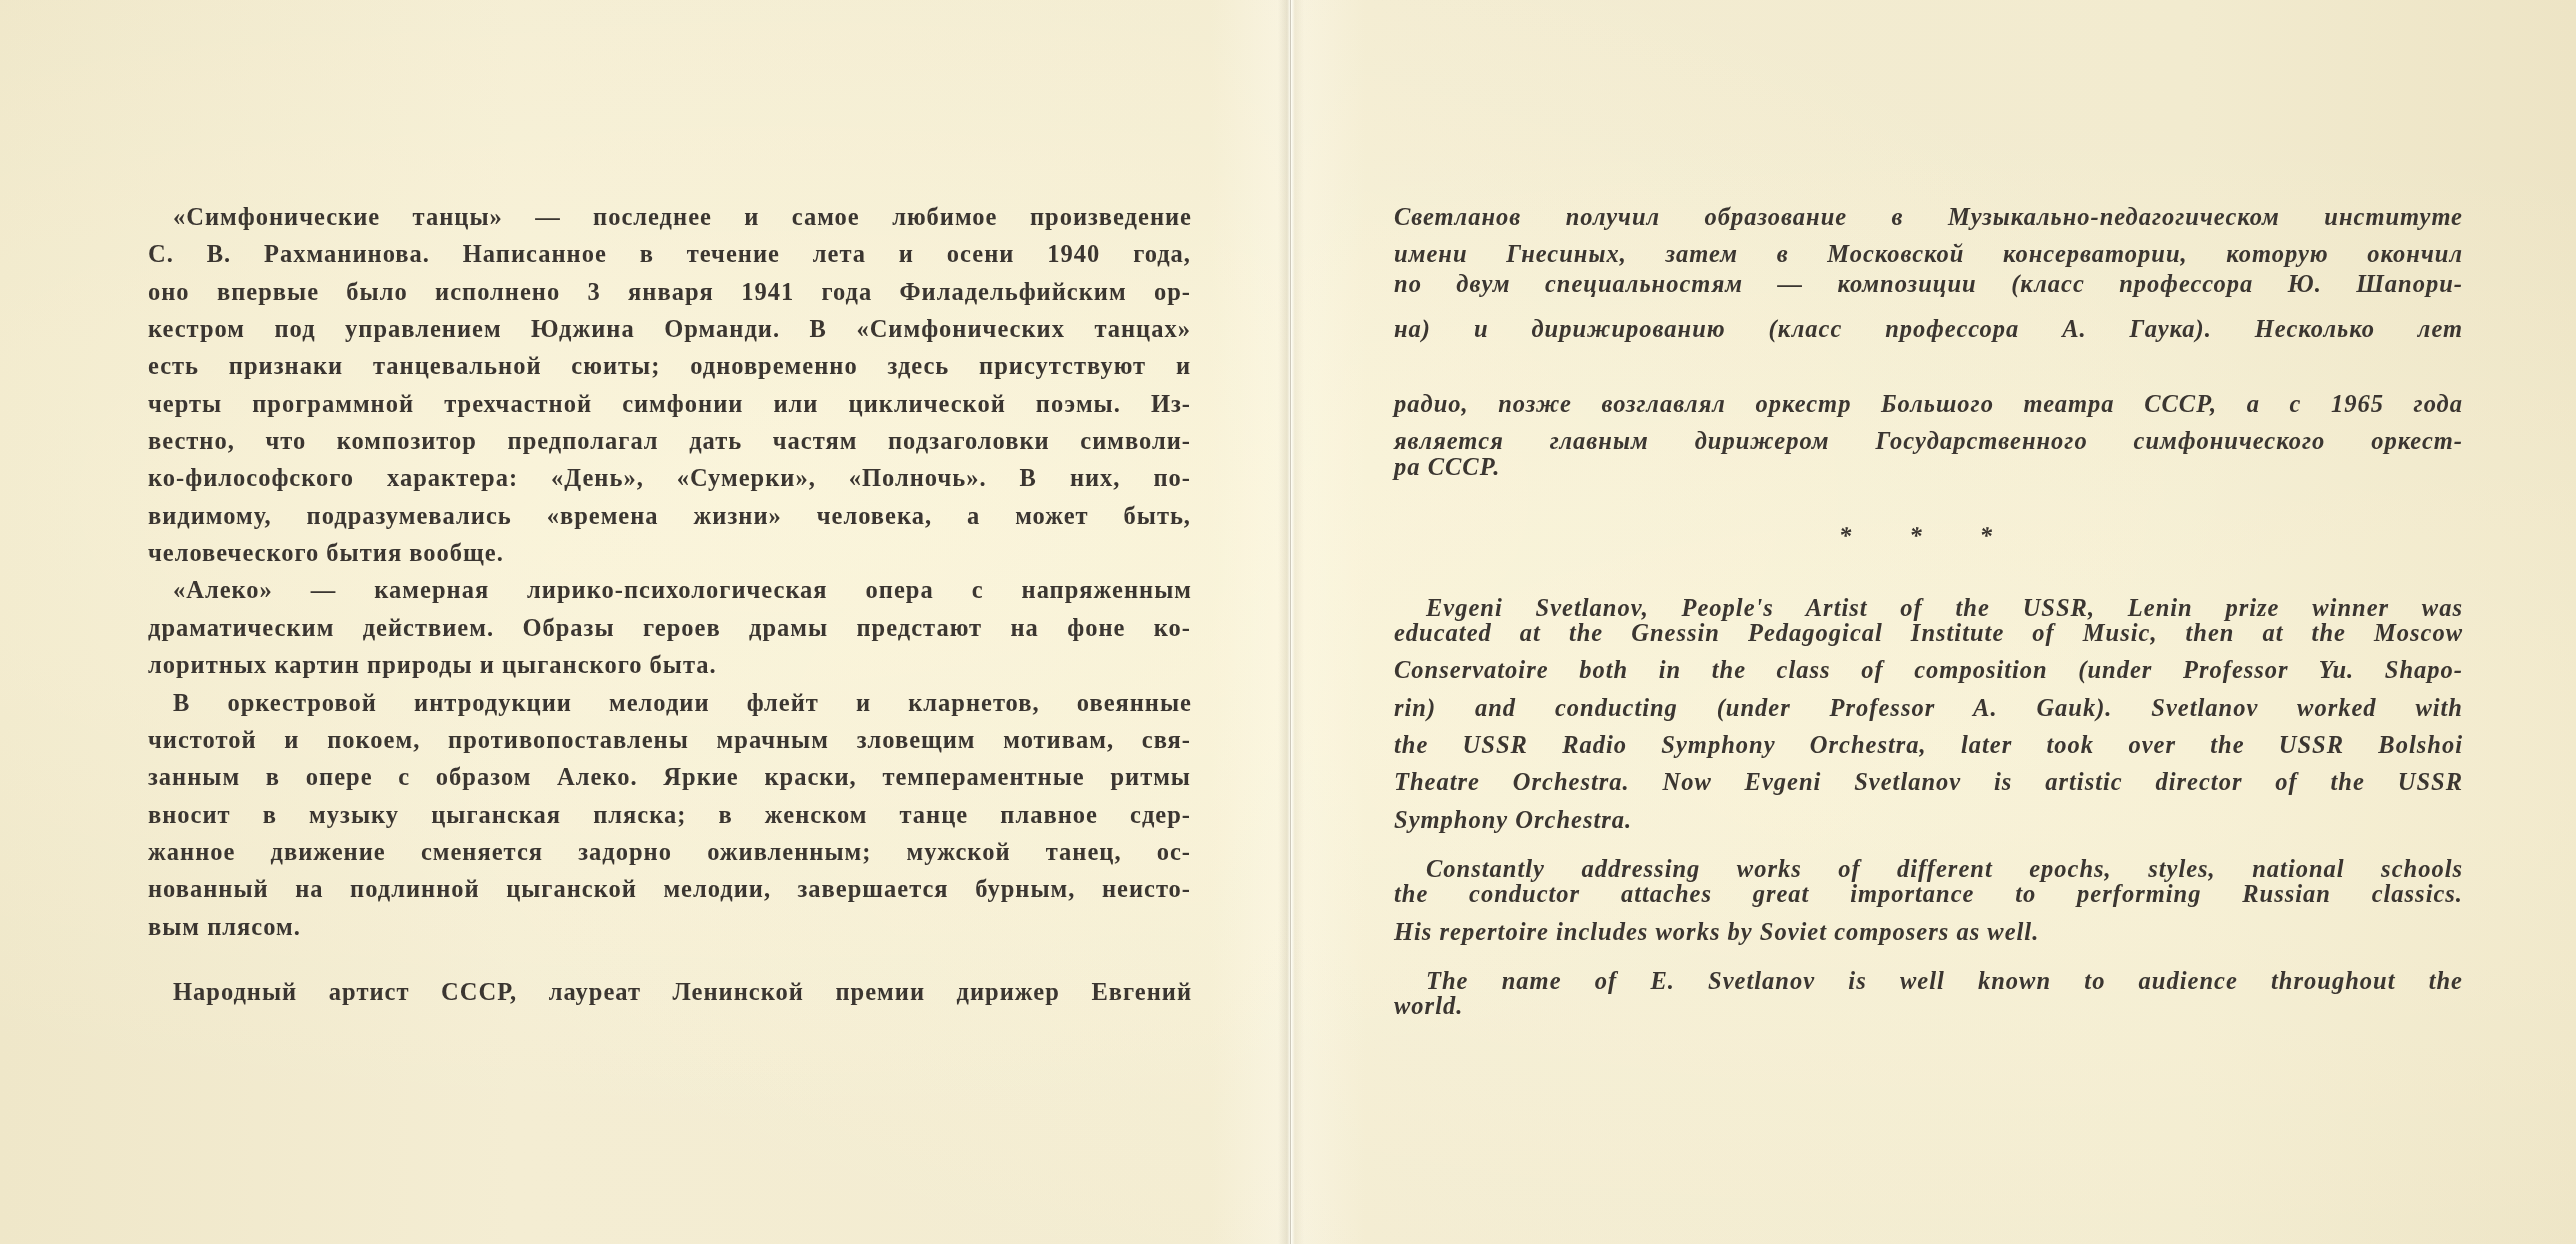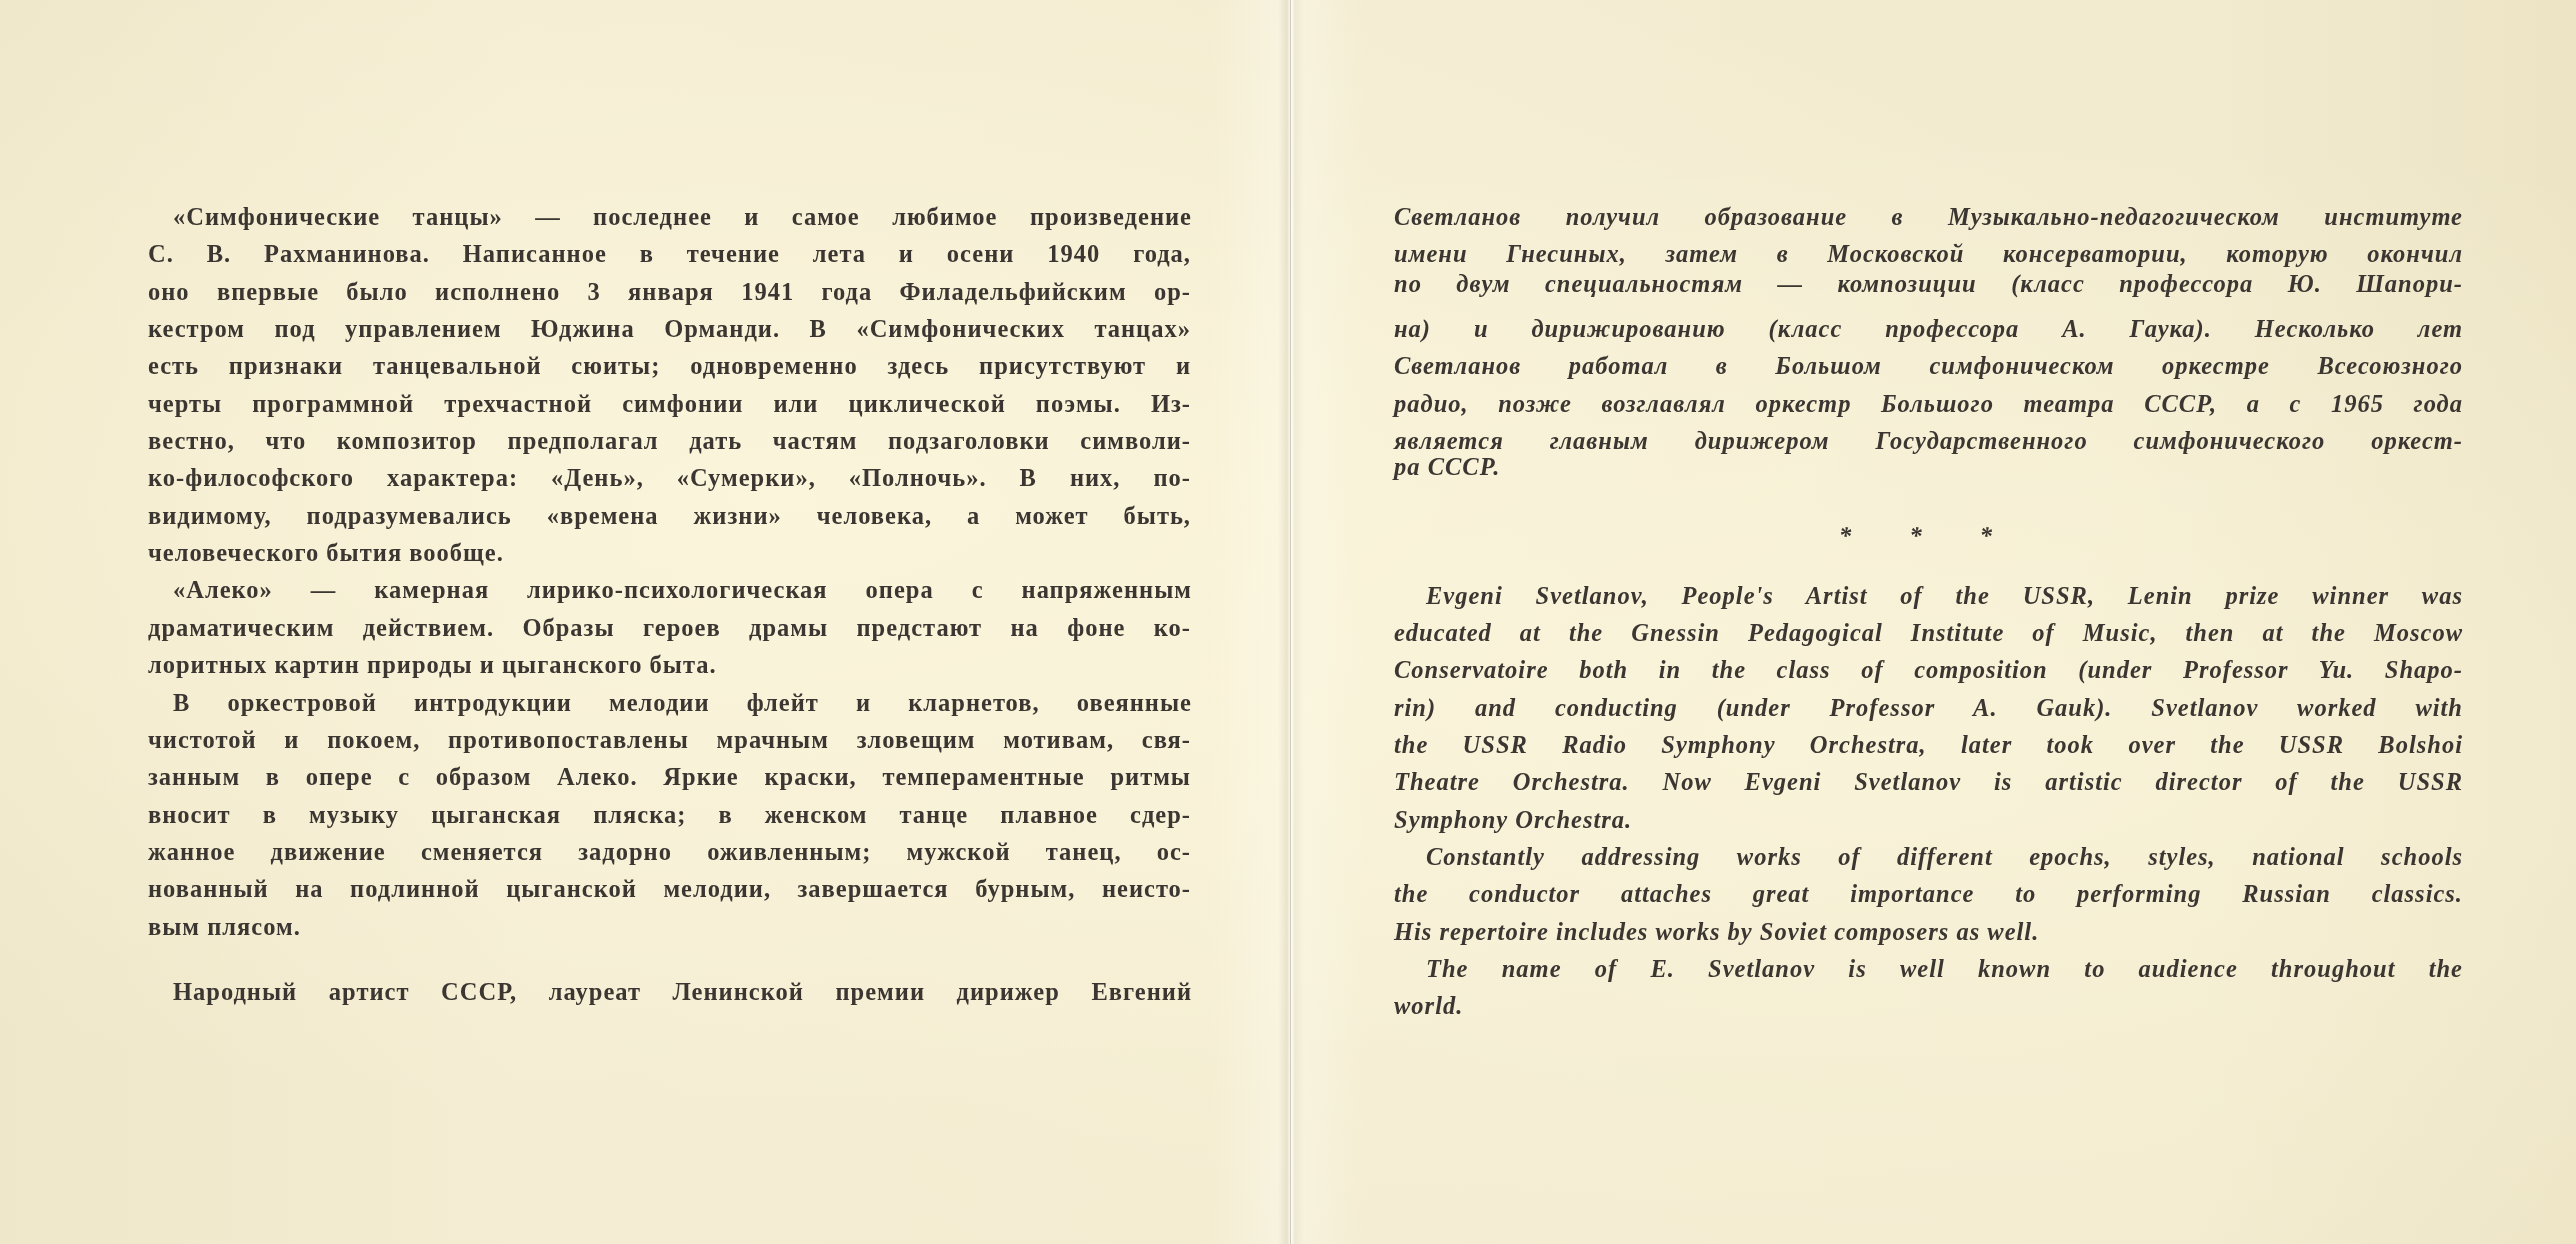--- a/index.html
+++ b/index.html
@@ -37,21 +37,21 @@
     white-space: nowrap;
     text-align: justify;
     text-align-last: justify;
     color: #3b3631;
   }
   .line.last { text-align-last: left; }
   .line.center { text-align: center; text-align-last: center; }
   .left .line { left: 148px; width: 1043px; }
   .left .line.indent { left: 173px; width: 1019px; }
   .right .line { left: 103px; width: 1069px; font-style: italic; }
-  .right .line.indent { left: 135px; width: 1037px; }
+  .right .line.indent { left: 135px; width: 1037px; margin-top: 12px; }
   .stars { letter-spacing: 26px; }
 </style>
 </head>
 <body>
 
 <div class="spread">
 
   <div class="page left">
     <div class="line indent" style="top:201px">«Симфонические танцы» — последнее и самое любимое произведение</div>
     <div class="line" style="top:238px">С. В. Рахманинова. Написанное в течение лета и осени 1940 года,</div>
@@ -77,21 +77,20 @@
   </div>
 
   <div class="fold"></div>
   <div class="fold-line"></div>
 
   <div class="page right">
     <div class="line" style="top:201px">Светланов получил образование в Музыкально-педагогическом институте</div>
     <div class="line" style="top:238px">имени Гнесиных, затем в Московской консерватории, которую окончил</div>
     <div class="line" style="top:268px">по двум специальностям — композиции (класс профессора Ю. Шапори-</div>
     <div class="line" style="top:313px">на) и дирижированию (класс профессора А. Гаука). Несколько лет</div>
-    <div class="line" style="top:350px">Светланов работал в Большом симфоническом оркестре Всесоюзного</div>
     <div class="line" style="top:388px">радио, позже возглавлял оркестр Большого театра СССР, а с 1965 года</div>
     <div class="line" style="top:425px">является главным дирижером Государственного симфонического оркест-</div>
     <div class="line last" style="top:451px">ра СССР.</div>
 
     <div class="line center stars" style="top:520px">* * *</div>
 
     <div class="line indent" style="top:580px">Evgeni Svetlanov, People's Artist of the USSR, Lenin prize winner was</div>
     <div class="line" style="top:617px">educated at the Gnessin Pedagogical Institute of Music, then at the Moscow</div>
     <div class="line" style="top:654px">Conservatoire both in the class of composition (under Professor Yu. Shapo-</div>
     <div class="line" style="top:692px">rin) and conducting (under Professor A. Gauk). Svetlanov worked with</div>

